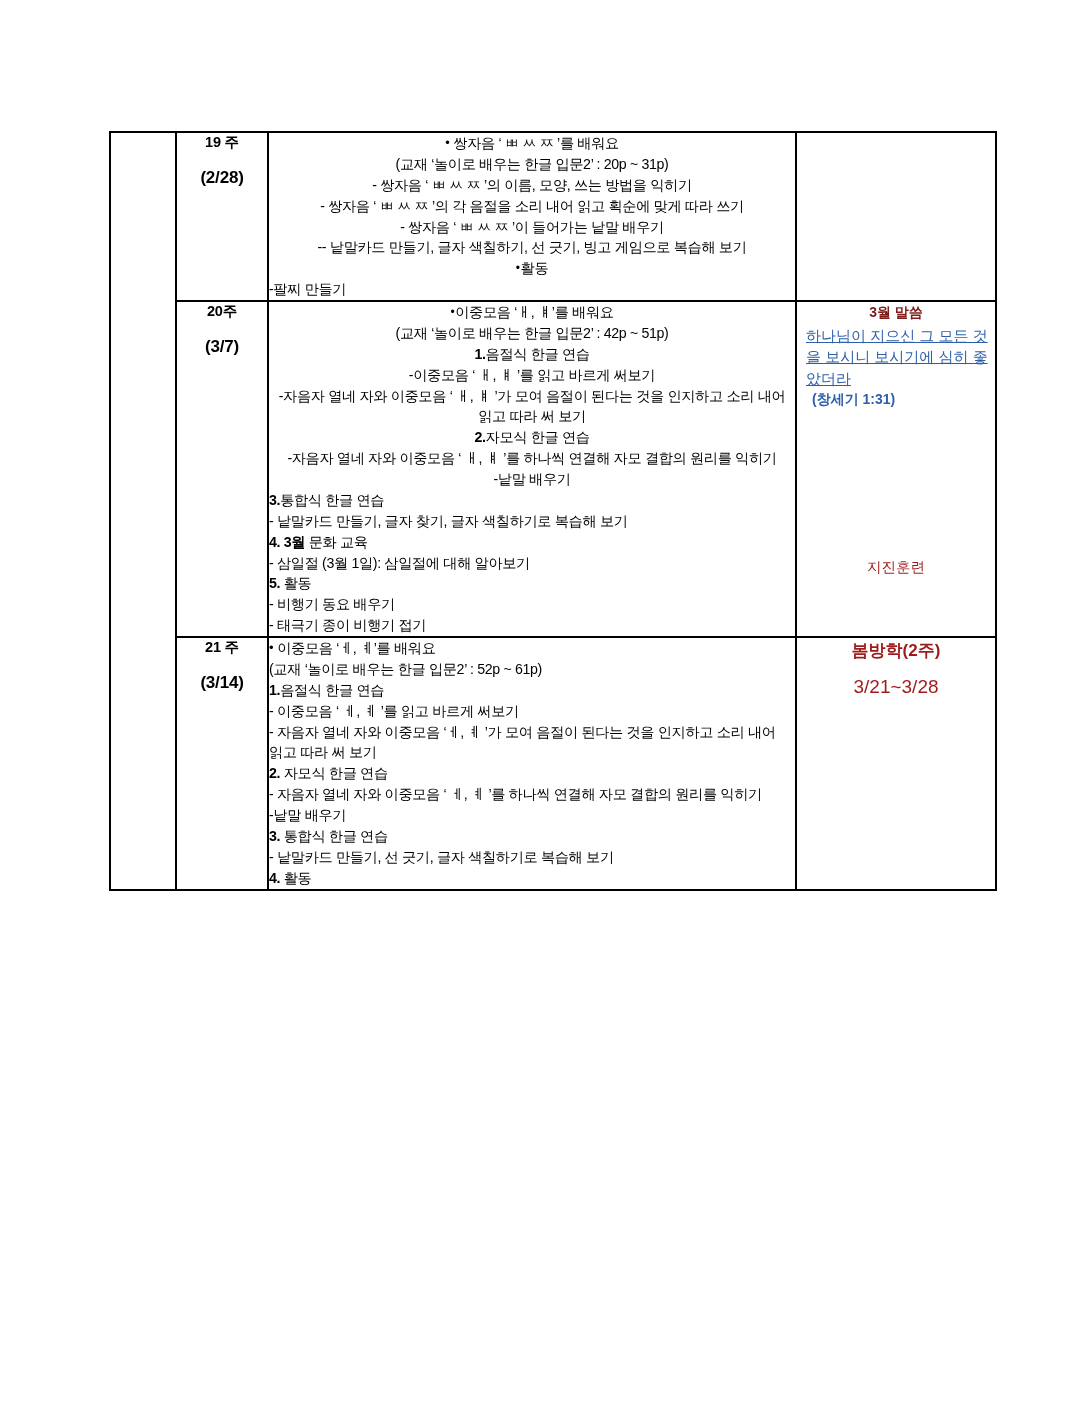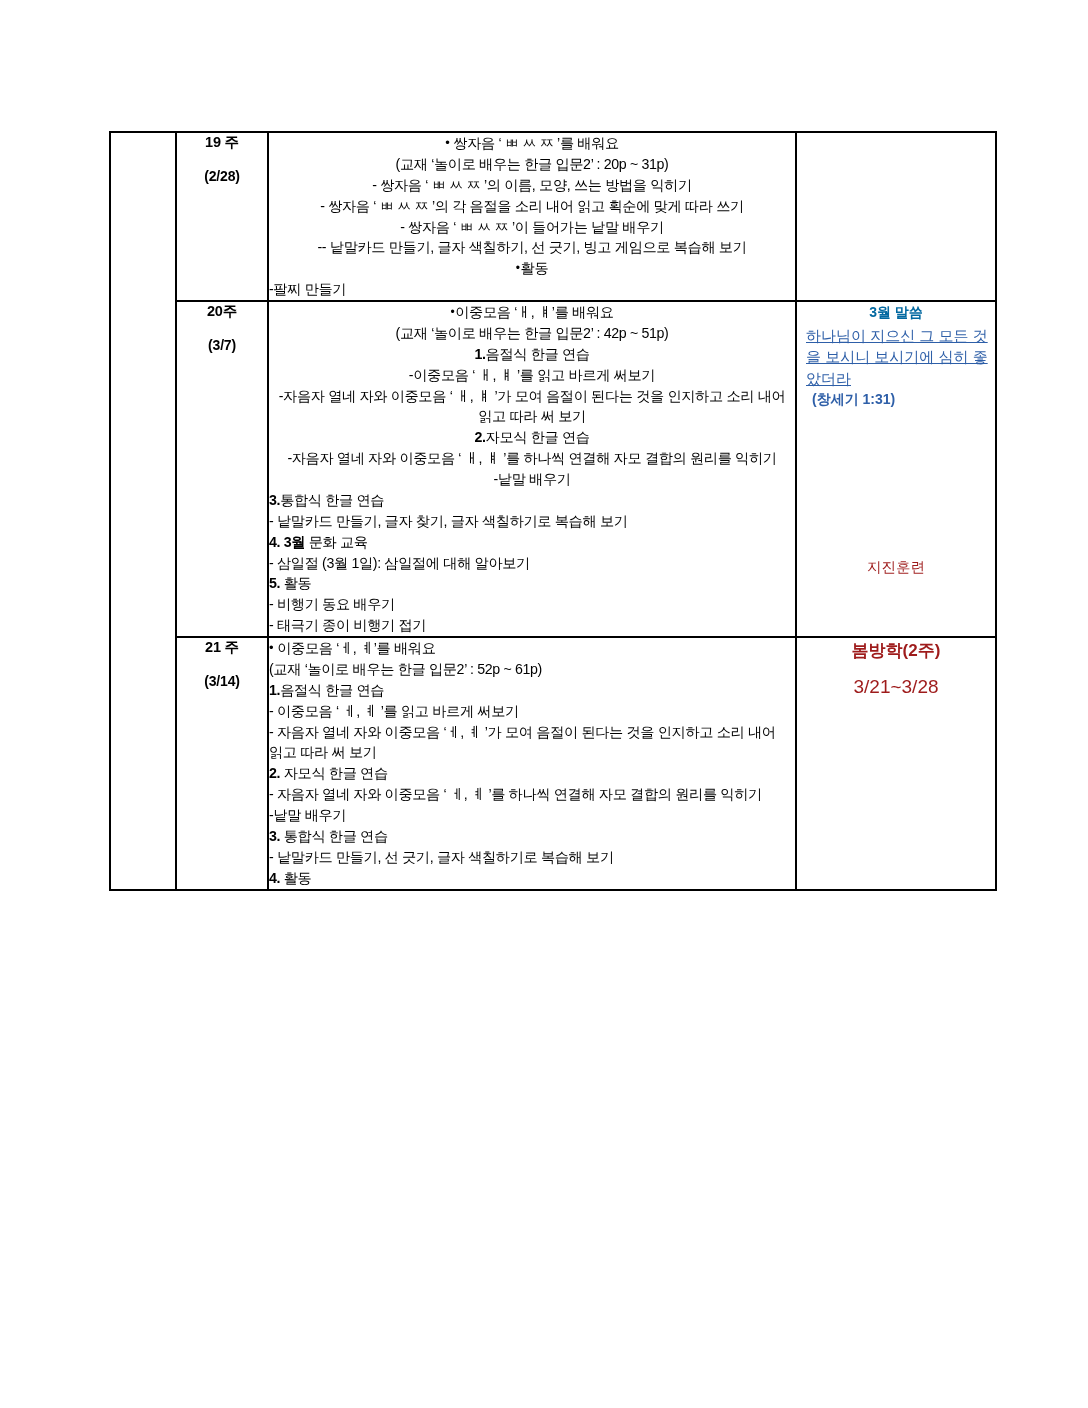--- a/index.html
+++ b/index.html
@@ -50,21 +50,21 @@
     text-align: center;
     padding-top: 14px;
   }
   .week-num {
     font-size: 14.5px;
     font-weight: bold;
     line-height: 1.35;
     letter-spacing: -0.2px;
   }
   .week-date {
-    font-size: 14px;
+    font-size: 17px;
     font-weight: bold;
     line-height: 1.35;
     margin-top: 14px;
     letter-spacing: -0.2px;
   }
 
   
   .body-cell {
     padding: 11px 8px 14px 9px;
   }
@@ -196,21 +196,21 @@
           <p class="sp-med"><span class="num">3.</span><span>통합식 한글 연습</span></p>
           <p class="sp-tight">- 낱말카드 만들기, 글자 찾기, 글자 색칠하기로 복습해 보기</p>
           <p class="sp-tight"><span class="num">4. 3월</span><span> 문화 교육</span></p>
           <p class="sp-tight">- 삼일절 (3월 1일): 삼일절에 대해 알아보기</p>
           <p class="sp-tight"><span class="num">5.</span><span> 활동</span></p>
           <p class="sp-tight">- 비행기 동요 배우기</p>
           <p class="sp-none">- 태극기 종이 비행기 접기</p>
         </td>
 
         <td class="note-cell">
-          <p class="note-title" style="color: #0369a1;">3월 말씀</p>
+          <p class="note-title" style="color: #7f1d1d;">3월 말씀</p>
           <p class="note-verse" style="color: rgb(46, 95, 168); text-decoration: underline;">하나님이 지으신 그 모든 것을 보시니 보시기에 심히 좋았더라</p>
           <p class="note-ref" style="color: rgb(46, 95, 168);">(창세기 1:31)</p>
           <div class="note-spacer-lg"></div>
           <p class="note-drill" style="color: rgb(158, 27, 27);">지진훈련</p>
         </td>
       </tr>
 
       <tr>
         <td class="week-cell">
           <div class="week-num">21 주</div>

